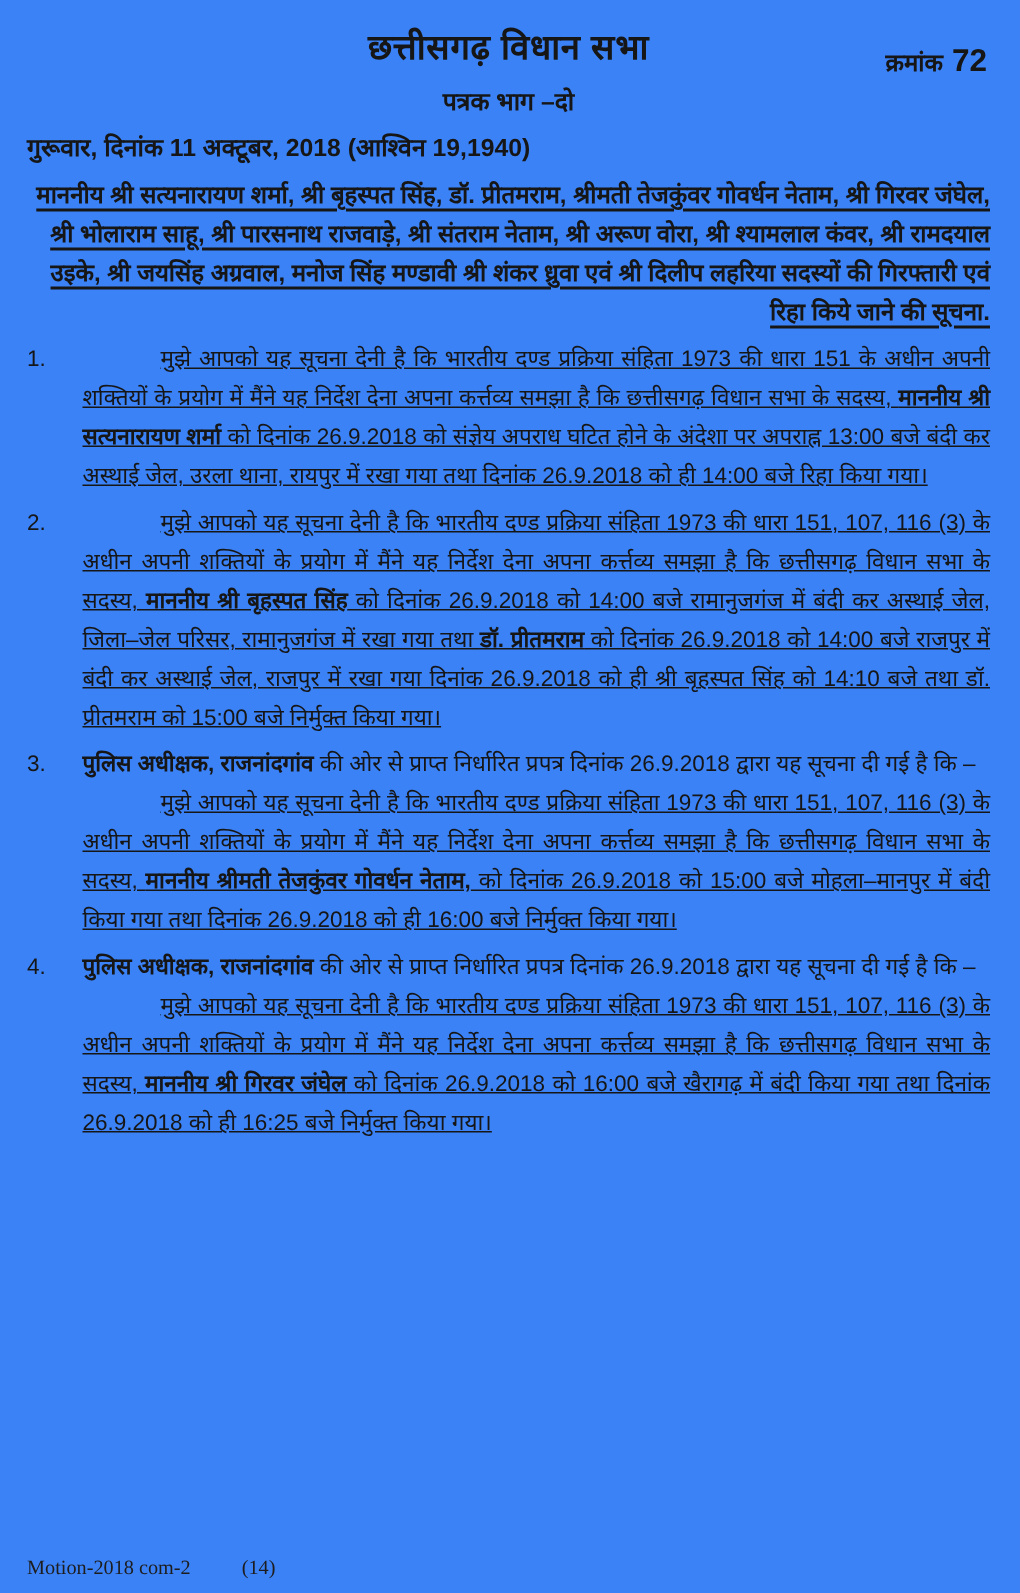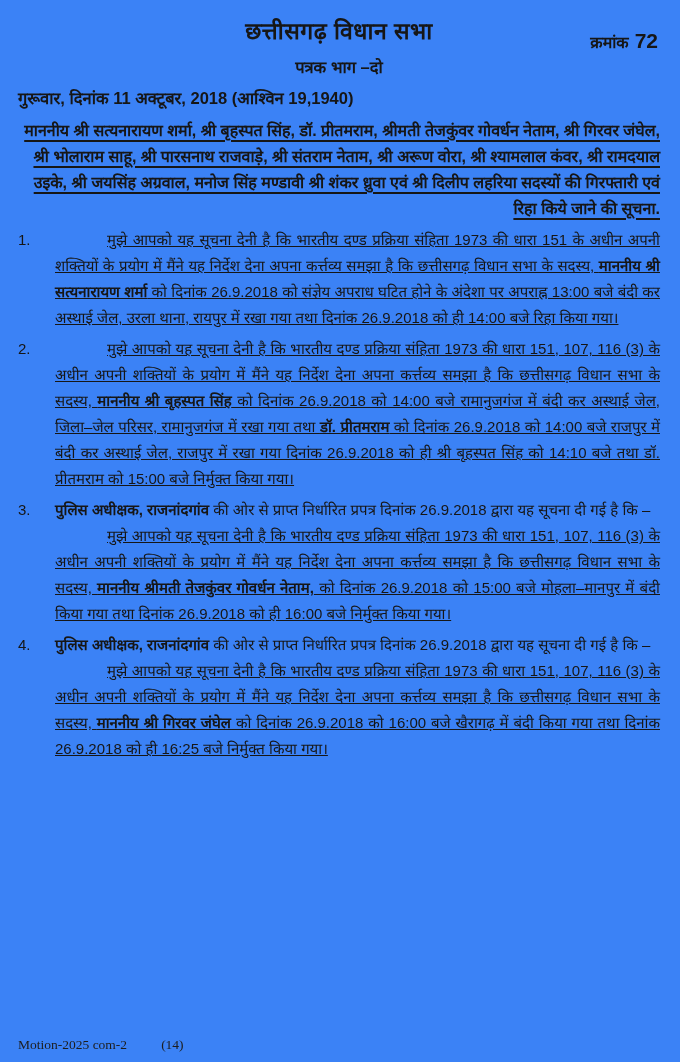--- a/index.html
+++ b/index.html
@@ -135,16 +135,16 @@
 
   <div class="section">
     <div class="sec-num">4.</div>
     <div class="sec-content">
       <div class="sec-intro"><span class="b">पुलिस अधीक्षक, राजनांदगांव</span><span> की ओर से प्राप्त निर्धारित प्रपत्र दिनांक 26.9.2018 द्वारा यह सूचना दी गई है कि –</span></div>
       <div class="sec-body"><span>मुझे आपको यह सूचना देनी है कि भारतीय दण्ड प्रक्रिया संहिता 1973 की धारा 151, 107, 116 (3) के अधीन अपनी शक्तियों के प्रयोग में मैंने यह निर्देश देना अपना कर्त्तव्य समझा है कि छत्तीसगढ़ विधान सभा के सदस्य, </span><span class="b">माननीय श्री गिरवर जंघेल</span><span> को दिनांक 26.9.2018 को 16:00 बजे खैरागढ़ में बंदी किया गया तथा दिनांक 26.9.2018 को ही 16:25 बजे निर्मुक्त किया गया।</span></div>
     </div>
   </div>
 
   <div class="footer">
-    <span>Motion-2025 com-2</span><span class="page-no">(14)</span>
+    <span>Motion-2018 com-2</span><span class="page-no">(14)</span>
   </div>
 
 </div>
 
 </body></html>

